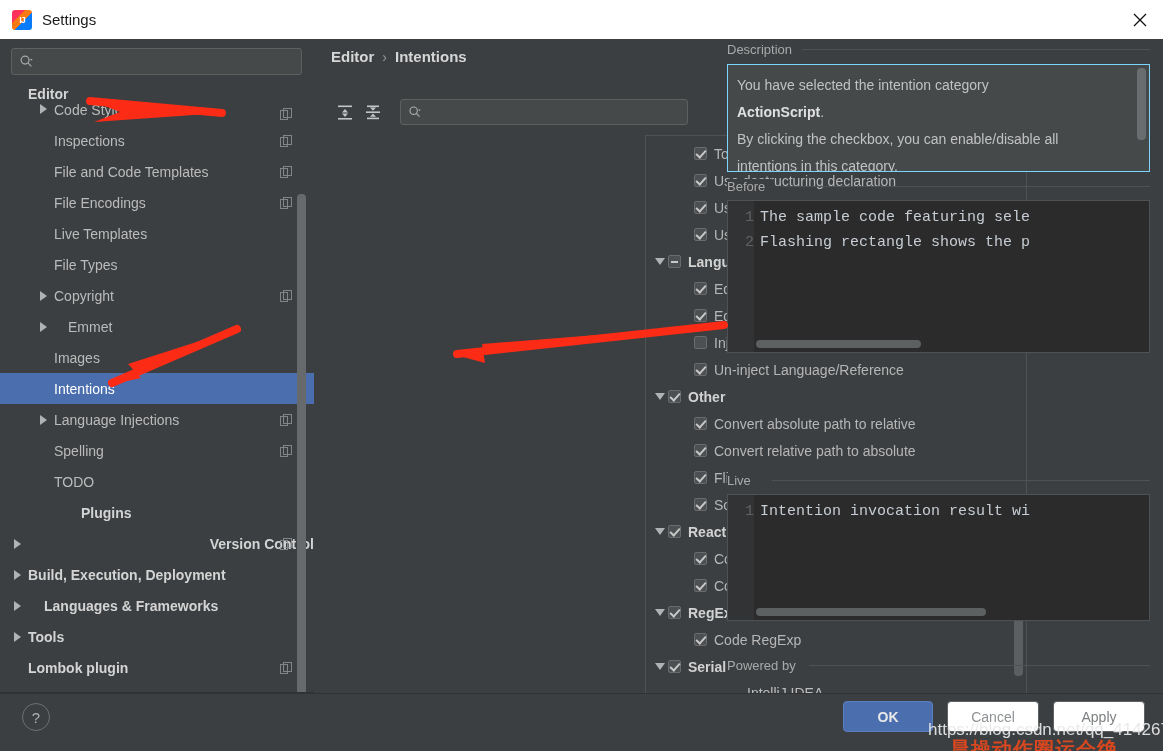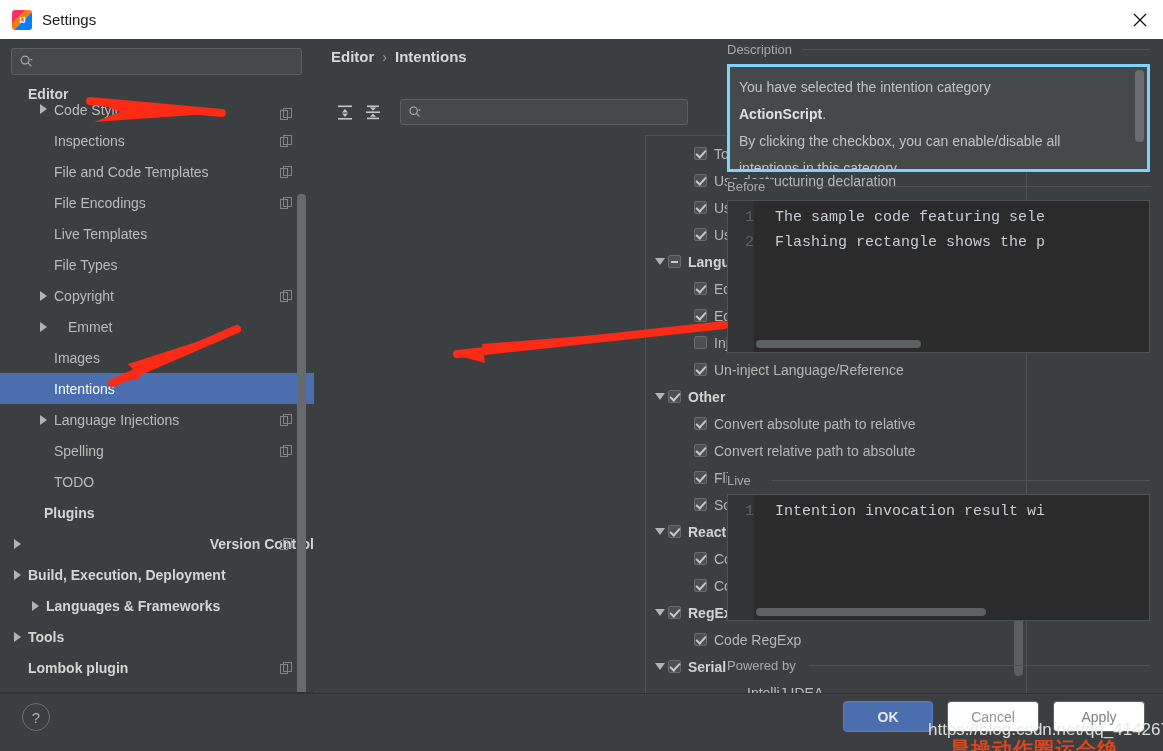--- a/index.html
+++ b/index.html
@@ -148,21 +148,21 @@
   }
   .sectitle{
     position:absolute;font-size:13px;color:#a9a9a9;background:#3c3f41;
     padding-right:7px;z-index:2;
   }
   .secline{
     position:absolute;height:1px;background:#4e5254;
   }
   #desc-box{
     position:absolute;left:13px;top:25px;width:423px;height:108px;
-    box-sizing:border-box;border:3px solid #7dd3fc;background:#45494a;
+    box-sizing:border-box;border:1px solid #7dd3fc;background:#45494a;
     overflow:hidden;
     padding-left:40px;
   }
   #desc-text{
     position:absolute;left:9px;top:7px;width:400px;
     font-size:14px;line-height:27px;color:#c2c2c2;
   }
   #desc-text b{color:#e0e0e0;}
   #desc-thumb{
     position:absolute;right:3px;top:3px;width:9px;height:72px;
@@ -178,21 +178,21 @@
     position:absolute;left:0;top:0;width:26px;height:100%;background:#313335;
   }
   .codeline{
     position:absolute;left:0;height:25px;line-height:25px;white-space:nowrap;
     font-family:"Liberation Mono","DejaVu Sans Mono",monospace;font-size:15px;
   }
   .codeline .ln{
     display:inline-block;width:26px;text-align:right;padding-right:0px;
     color:#606366;box-sizing:border-box;
   }
-  .codeline .src{color:#c7cdd4;margin-left:21px;}
+  .codeline .src{color:#c7cdd4;margin-left:6px;}
   .code-hthumb{
     position:absolute;height:8px;background:#5d6061;border-radius:4px;
   }
   #poweredby-val{
     position:absolute;left:33px;top:646px;font-size:14px;color:#bdbdbd;
   }
 
   
   #footer{
     position:absolute;left:0;top:693px;width:1163px;height:58px;
@@ -346,21 +346,21 @@
           <span class="lbl">Spelling</span>
           <span class="copyicon"><svg width="12" height="12" viewBox="0 0 12 12">
               <rect x="0.5" y="2.5" width="7" height="9" fill="none" stroke="#9a9d9f"></rect>
               <rect x="3.5" y="0.5" width="8" height="9" fill="none" stroke="#9a9d9f"></rect>
             </svg></span>
         </div>
         <div class="trow" style="padding-left: 36px;">
           <span class="tw"></span>
           <span class="lbl">TODO</span>
         </div>
-        <div class="trow bold" style="padding-left: 26px;">
+        <div class="trow bold" style="padding-left: 15px; margin-left: 48px;">
           <span class="tw"></span>
           <span class="lbl">Plugins</span>
         </div>
         <div class="trow bold" style="padding-left: 10px; justify-content: space-between;">
           <span class="tw">
             <svg width="9" height="10" viewBox="0 0 9 10">
               <path d="M1 0 L8 5 L1 10 Z" fill="#b0b3b5"></path>
             </svg>
           </span>
           <span class="lbl">Version Control</span>
@@ -370,21 +370,21 @@
             </svg></span>
         </div>
         <div class="trow bold" style="padding-left: 10px;">
           <span class="tw">
             <svg width="9" height="10" viewBox="0 0 9 10">
               <path d="M1 0 L8 5 L1 10 Z" fill="#b0b3b5"></path>
             </svg>
           </span>
           <span class="lbl">Build, Execution, Deployment</span>
         </div>
-        <div class="trow bold" style="padding-left: 28px;">
+        <div class="trow bold" style="padding-left: 10px; gap: 16px;">
           <span class="tw">
             <svg width="9" height="10" viewBox="0 0 9 10">
               <path d="M1 0 L8 5 L1 10 Z" fill="#b0b3b5"></path>
             </svg>
           </span>
           <span class="lbl">Languages &amp; Frameworks</span>
         </div>
         <div class="trow bold" style="padding-left: 10px;">
           <span class="tw">
             <svg width="9" height="10" viewBox="0 0 9 10">

